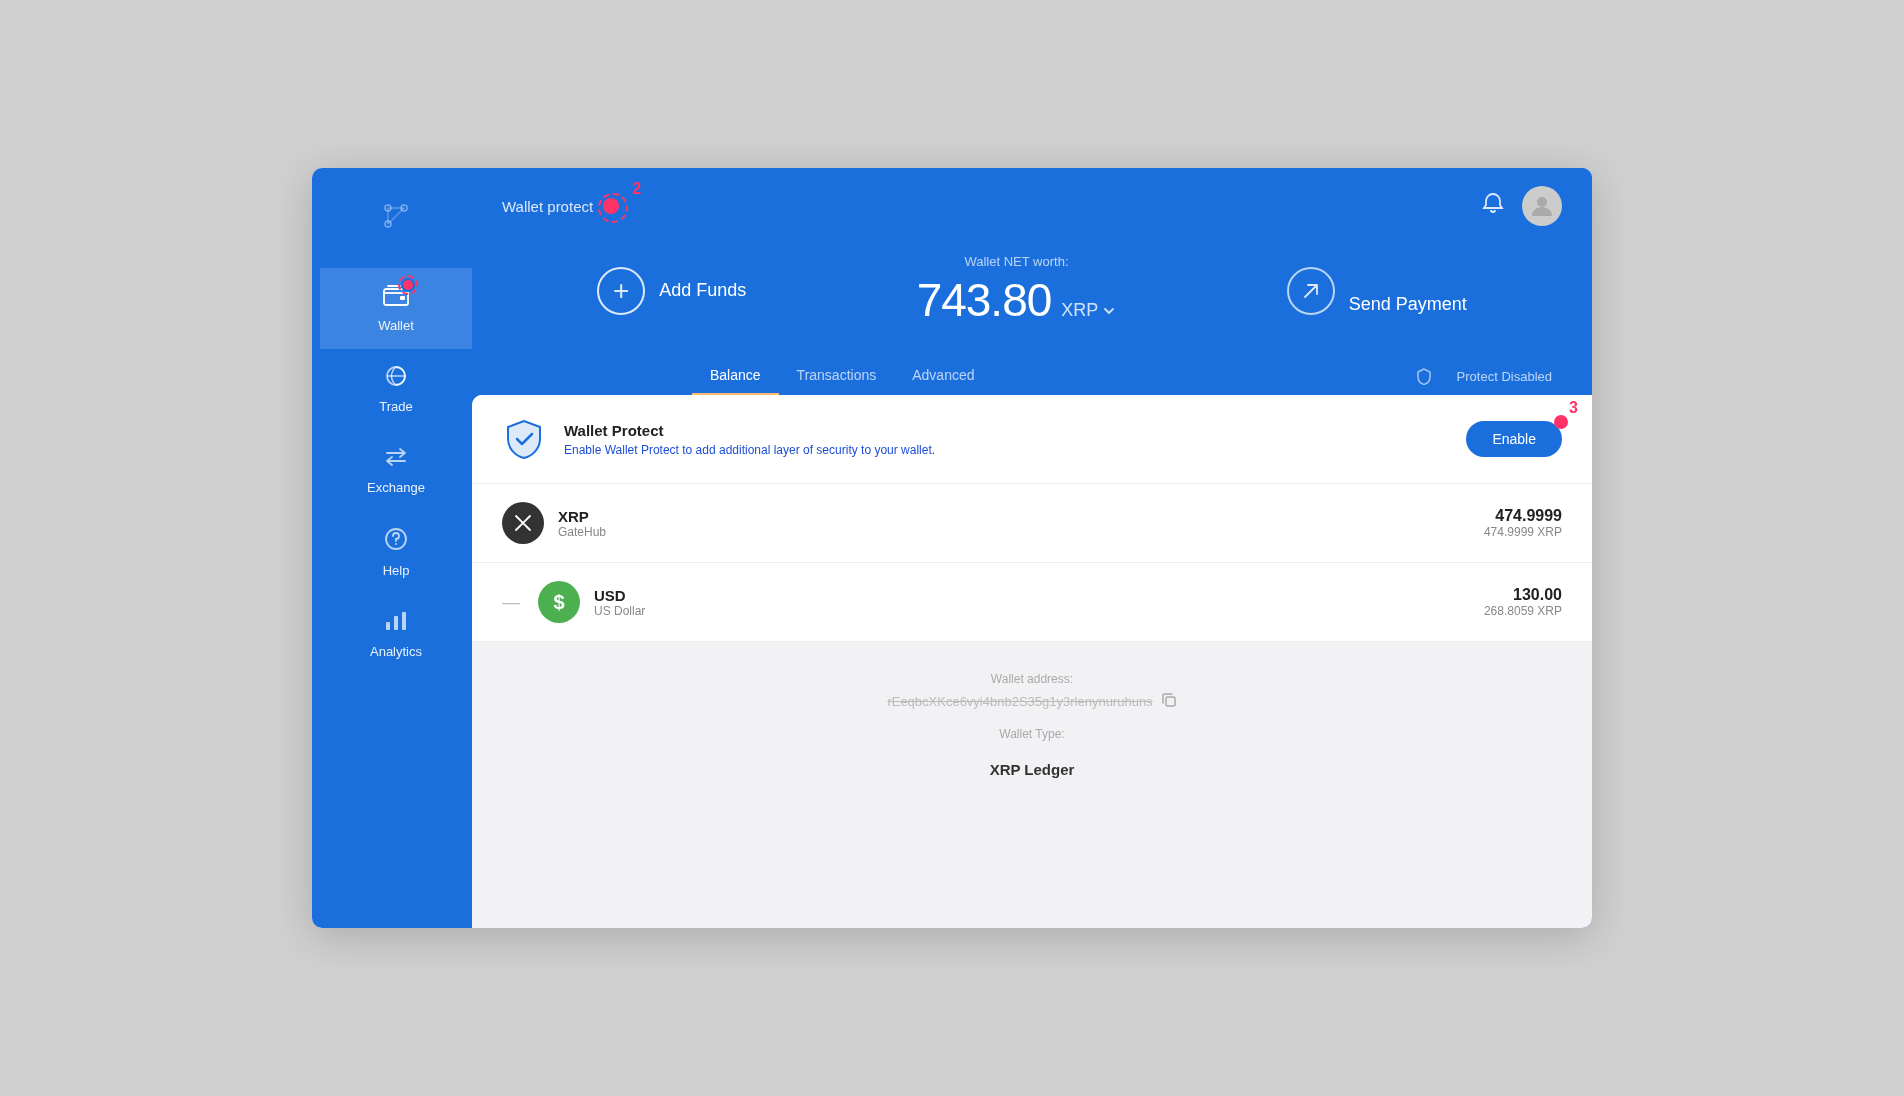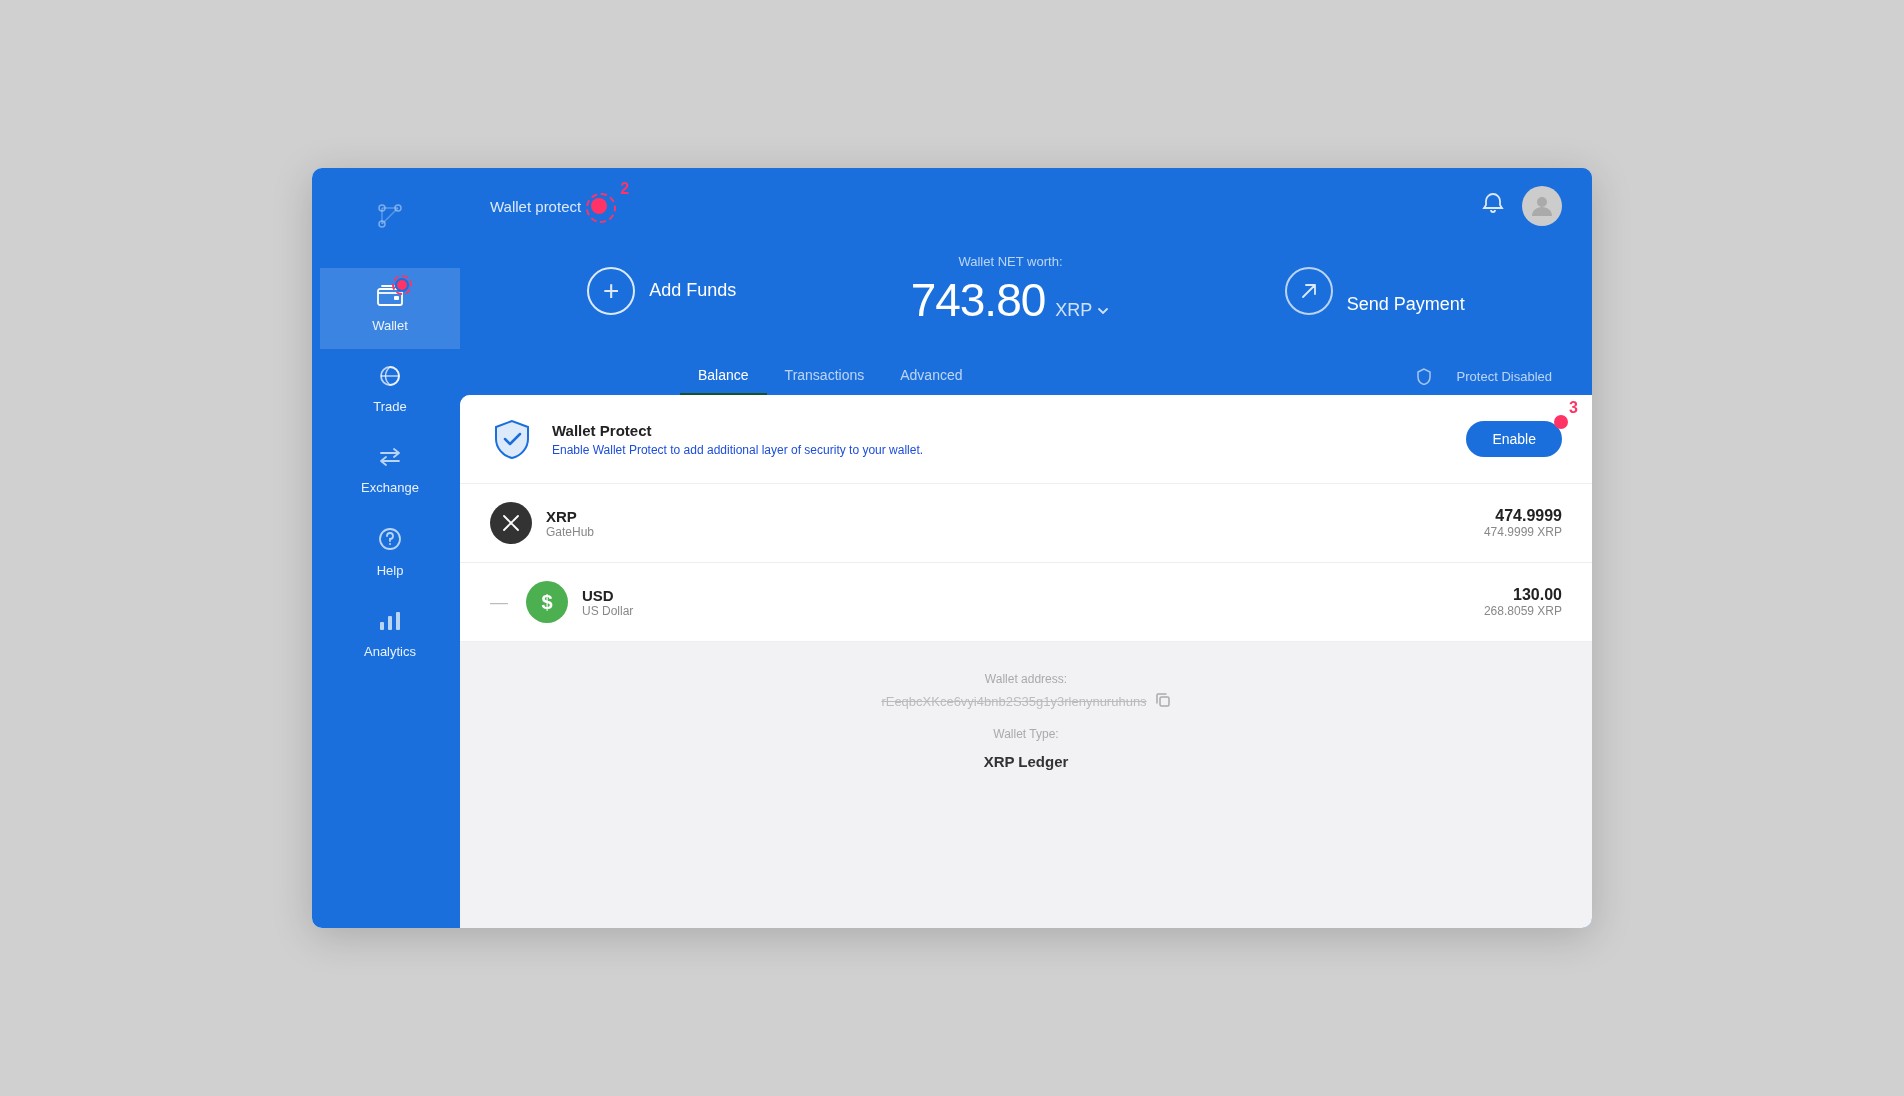--- a/index.html
+++ b/index.html
@@ -16,21 +16,21 @@
       height: 760px;
       background: #fff;
       border-radius: 10px;
       overflow: hidden;
       display: flex;
       box-shadow: 0 8px 40px rgba(0,0,0,0.18);
       position: relative;
     }
     
     .sidebar {
-      width: 148px;
+      width: 160px;
       background: #1a6fdd;
       display: flex;
       flex-direction: column;
       align-items: center;
       padding-top: 30px;
       flex-shrink: 0;
       padding-left: 8px;
     }
     .sidebar-logo {
       margin-bottom: 30px;
@@ -240,21 +240,21 @@
     }
     .tab {
       color: rgba(255,255,255,0.7);
       font-size: 14px;
       padding: 10px 18px;
       cursor: pointer;
       border-bottom: 2px solid transparent;
     }
     .tab.active {
       color: #fff;
-      border-bottom: 2px solid #14532d;
+      border-bottom: 2px solid #fdba74;
       font-weight: 500;
     }
     .tabs-spacer { flex: 1; }
     .protect-status {
       display: flex;
       align-items: center;
       gap: 24px;
       color: rgba(255,255,255,0.7);
       font-size: 13px;
     }
@@ -403,21 +403,21 @@
       margin-bottom: 4px;
       display: flex;
       align-items: center;
       justify-content: center;
       gap: 8px;
     }
     .footer-info .wallet-type-label {
       font-size: 12px;
       color: #aaa;
       margin-top: 16px;
-      margin-bottom: 12px;
+      margin-bottom: 20px;
     }
     .footer-info .wallet-type {
       font-size: 15px;
       font-weight: 600;
       color: #333;
     }
     .copy-icon {
       font-size: 14px;
       color: #aaa;
       cursor: pointer;

